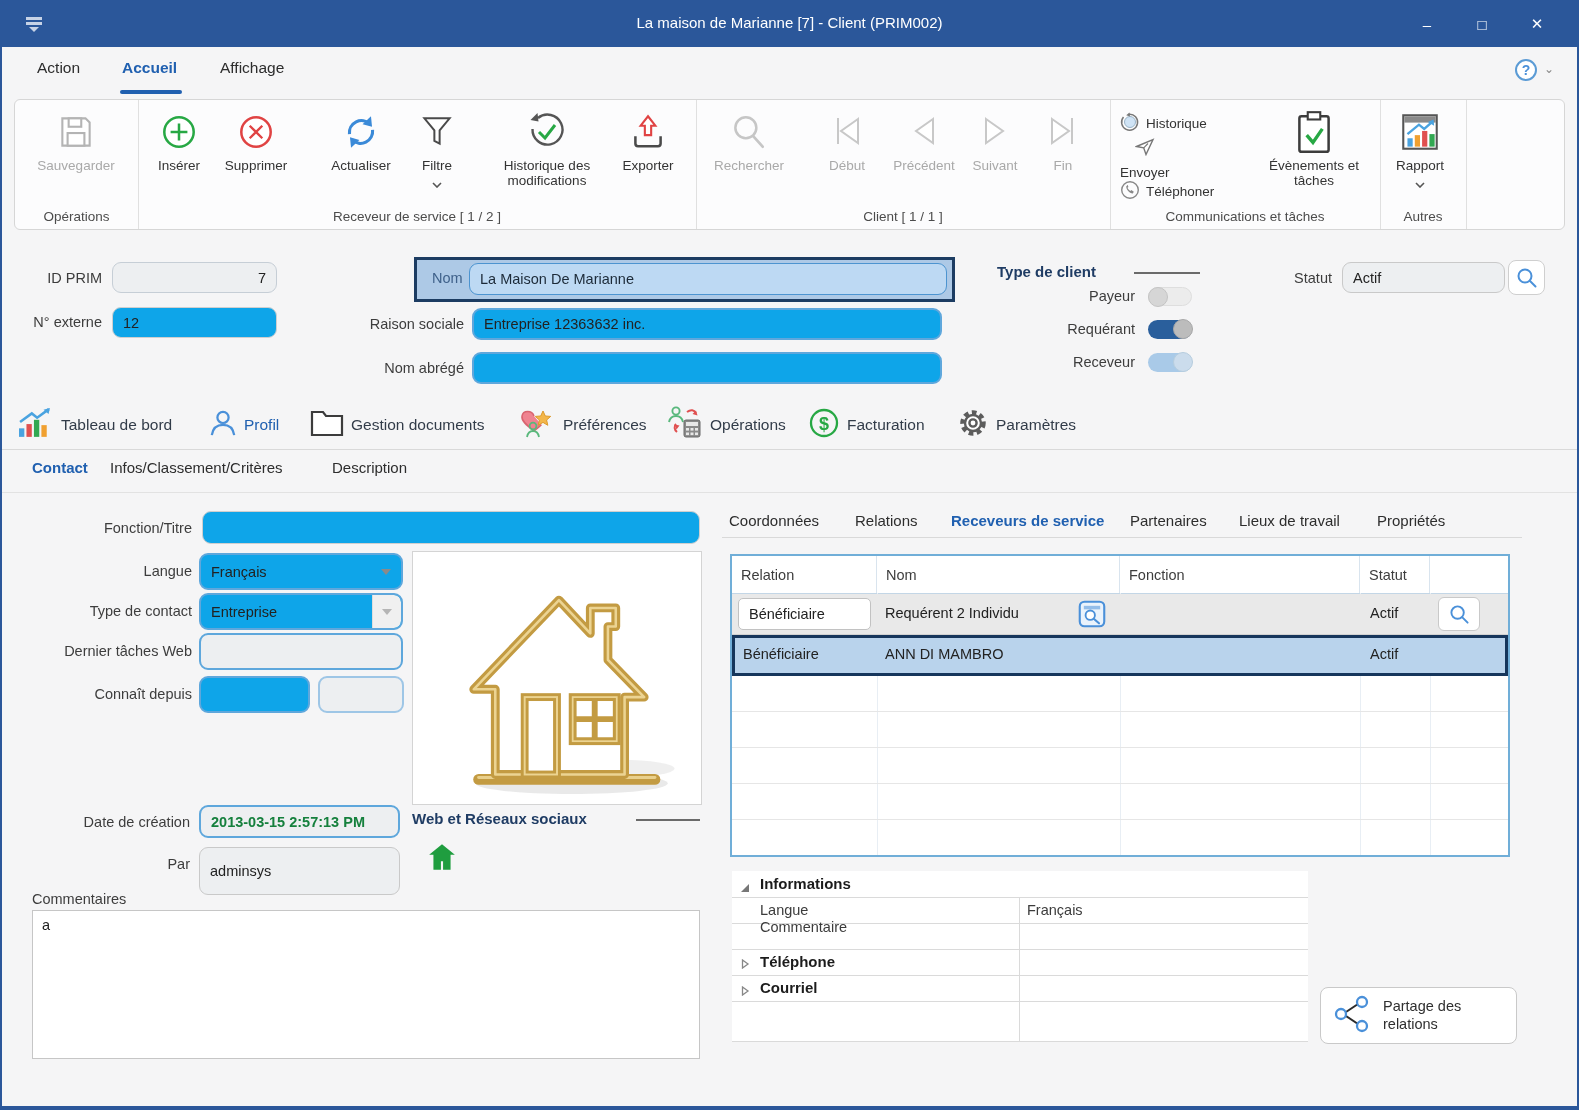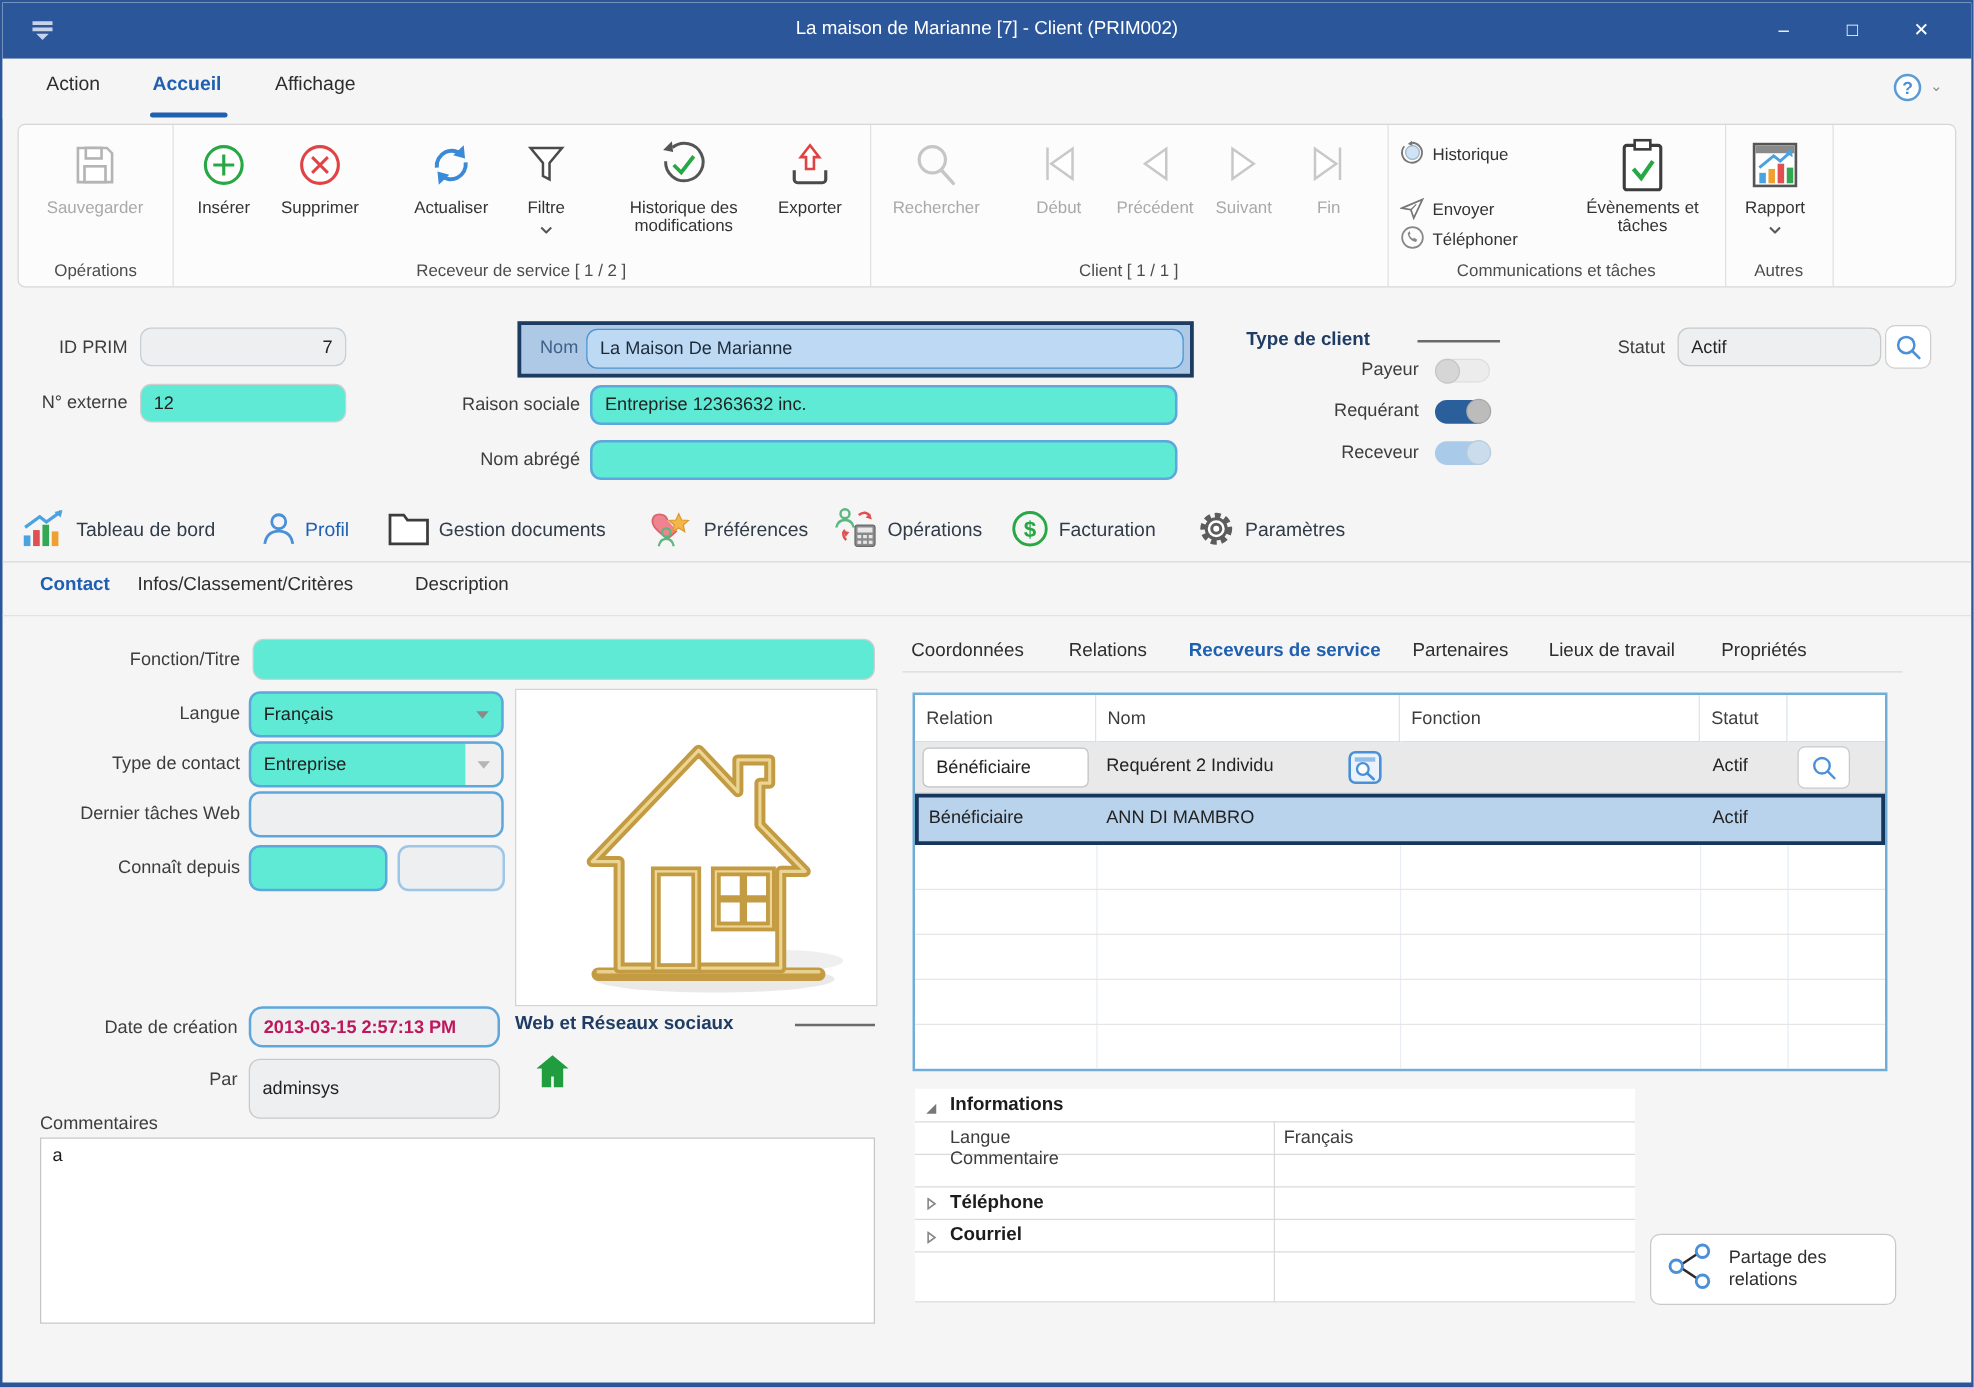--- a/index.html
+++ b/index.html
@@ -33,21 +33,21 @@
   .rglabel{position:absolute;bottom:5px;left:0;right:0;text-align:center;font-size:13.5px;color:#4c4c4c;white-space:nowrap;}
   .rbtn{position:absolute;top:6px;text-align:center;cursor:pointer;}
   .ric{height:52px;display:flex;align-items:center;justify-content:center;}
   .rlb{font-size:13.5px;color:#333;line-height:1.13;}
   .rbtn.dis .rlb{color:#a9a9a9;}
   .sbtn{position:absolute;display:flex;align-items:center;gap:6px;font-size:13.5px;color:#333;cursor:pointer;white-space:nowrap;}
   .chev{margin-top:1px;}
   
   .lbl{position:absolute;font-size:14.5px;color:#3d3d3d;text-align:right;white-space:nowrap;}
   .lbl.left{text-align:left;}
-  .fld{position:absolute;box-sizing:border-box;background:#5eead4;border:1.5px solid #cfcfcf;border-radius:9px;
+  .fld{position:absolute;box-sizing:border-box;background:#0ea5e9;border:1.5px solid #cfcfcf;border-radius:9px;
        font-size:14.5px;color:#222;display:flex;align-items:center;padding:0 10px;white-space:nowrap;overflow:hidden;cursor:text;}
   .bblue{border:2px solid #5ea7dc;}
   .grayf{background:#edeff1;}
   .heading{position:absolute;font-size:15px;font-weight:bold;color:#1f3c64;white-space:nowrap;}
   .hline{position:absolute;height:2px;background:#6a6a6a;}
   .tgl{position:absolute;width:44px;height:19px;border-radius:10px;cursor:pointer;box-sizing:border-box;}
   .tgl .kb{position:absolute;top:-1px;width:20px;height:20px;border-radius:50%;box-sizing:border-box;}
   .tgl.off{background:#ececec;border:1px solid #dedede;}
   .tgl.off .kb{left:-1px;background:#d6d6d6;border:1px solid #c4c4c4;}
   .tgl.on{background:#2a5f9c;}
@@ -240,21 +240,21 @@
       <div class="sbtn" style="left:10px;top:12px;">
         <span>
           <svg width="20" height="20" viewBox="0 0 20 20">
               <circle cx="10" cy="10" r="5.5" fill="#cfe3f5" stroke="#9ab4c8" stroke-width="1"></circle>
               <path d="M3.5 5A8 8 0 1 0 9 2.2" fill="none" stroke="#777" stroke-width="1.5"></path>
               <polygon points="9.5,0.5 10,4.5 6.2,3.2" fill="#777"></polygon>
             </svg>
         </span>
         <span>Historique</span>
       </div>
-      <div class="sbtn" style="left:10px;top:56px;">
+      <div class="sbtn" style="left:10px;top:36px;flex-direction:column;">
         <span>
           <svg width="20" height="20" viewBox="0 0 20 20">
               <path d="M1.5 10.5 18 3.5l-7 15-2.3-6.7z" fill="#fff" stroke="#777" stroke-width="1.4"></path>
               <line x1="8.7" y1="11.8" x2="13" y2="7.5" stroke="#777" stroke-width="1.1"></line>
             </svg>
         </span>
         <span>Envoyer</span>
       </div>
       <div class="sbtn" style="left:10px;top:80px;">
         <span>
@@ -460,21 +460,21 @@
       <path d="M62 221V134H40L127 43l32 34V51h26v19h-8v34l37 38h-20v79z" fill="none" stroke="#ecd492" stroke-width="2.6" stroke-linejoin="round"></path>
       <rect x="92" y="142" width="33" height="79" fill="#fff" stroke="#c39b42" stroke-width="8"></rect>
       <rect x="92" y="142" width="33" height="79" fill="none" stroke="#ecd492" stroke-width="2"></rect>
       <rect x="141" y="142" width="45" height="45" fill="#fff" stroke="#c39b42" stroke-width="8"></rect>
       <path d="M163.5 142v45M141 164.5h45" stroke="#c39b42" stroke-width="6"></path>
       <rect x="141" y="142" width="45" height="45" fill="none" stroke="#ecd492" stroke-width="1.8"></rect>
     </svg>
   </div>
 
   <div class="lbl" style="left:20px;width:168px;top:812px;">Date de création</div>
-  <div class="fld bblue grayf" style="left:197px;top:803px;width:201px;height:33px;font-weight:600;color:#be185d;border-radius:11px;">2013-03-15 2:57:13 PM</div>
+  <div class="fld bblue grayf" style="left:197px;top:803px;width:201px;height:33px;font-weight:600;color:#15803d;">2013-03-15 2:57:13 PM</div>
 
   <div class="lbl" style="left:20px;width:168px;top:854px;">Par</div>
   <div class="fld grayf" style="left:197px;top:845px;width:201px;height:48px;border-color:#c9c9c9;">adminsys</div>
 
   <div class="heading" style="left:410px;top:808px;">Web et Réseaux sociaux</div>
   <div class="hline" style="left:634px;top:817px;width:64px;"></div>
   <div class="abs" style="left:425px;top:840px;cursor:pointer;">
     <svg width="30" height="30" viewBox="0 0 28 28">
         <path d="M14 2 2 12h4v14h7v-8h2v8h7V12h4z" fill="#1f9d3f"></path>
       </svg>

